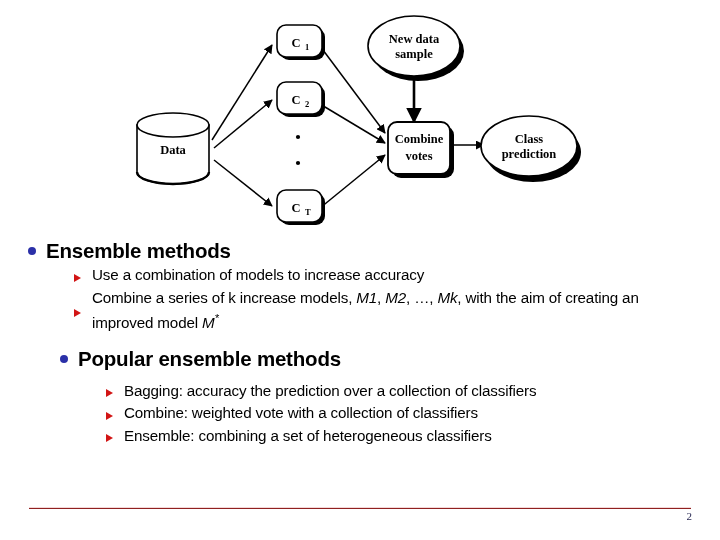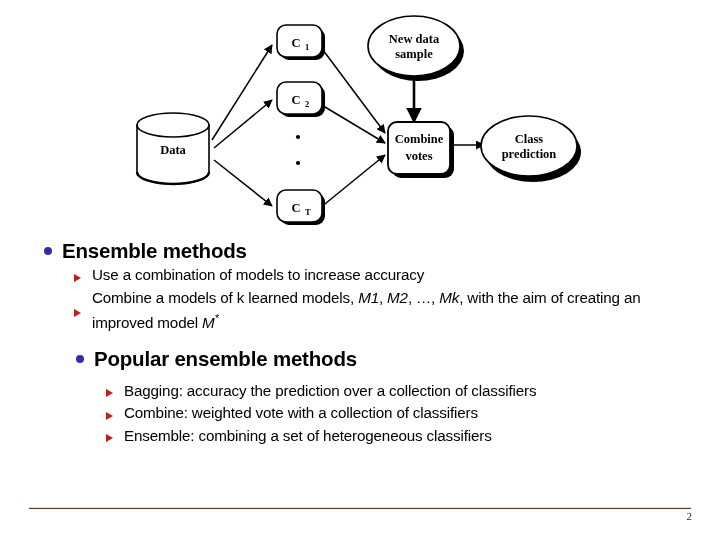--- a/index.html
+++ b/index.html
@@ -44,21 +44,21 @@
     width: 720px;
     height: 262px;
   }
 
   .l1-block {
     position: relative;
   }
   .l1-item {
     display: flex;
     align-items: flex-start;
-    padding-left: 62px;
+    padding-left: 46px;
   }
   .l1-bullet {
     width: 13px;
     flex: 0 0 13px;
     display: block;
     margin-top: 9px;
     margin-left: -18px;
     margin-right: 5px;
   }
   .l1-bullet i {
@@ -250,21 +250,21 @@
       <div class="l2-item">
         <span class="l2-bullet">
             <i></i>
           </span>
         <span class="l2-text"><span>Use a combination of models to increase accuracy</span></span>
       </div>
       <div class="l2-item">
         <span class="l2-bullet">
             <i></i>
           </span>
-        <span class="l2-text"><span>Combine a models of k learned models, </span><em>M</em><em>1</em><span>, </span><em>M</em><em>2</em><span>, …, </span><em>M</em><em>k</em><span>, with the aim of creating an improved model </span><em>M</em><span class="sup">*</span></span>
+        <span class="l2-text"><span>Combine a series of k increase models, </span><em>M</em><em>1</em><span>, </span><em>M</em><em>2</em><span>, …, </span><em>M</em><em>k</em><span>, with the aim of creating an improved model </span><em>M</em><span class="sup">*</span></span>
       </div>
     </div>
   </div>
 
   <div class="l1-block" style="margin-top:12px;margin-left:32px;">
     <div class="l1-item">
       <span class="l1-bullet">
           <i></i>
         </span>
       <span class="l1-text">Popular ensemble methods</span>

